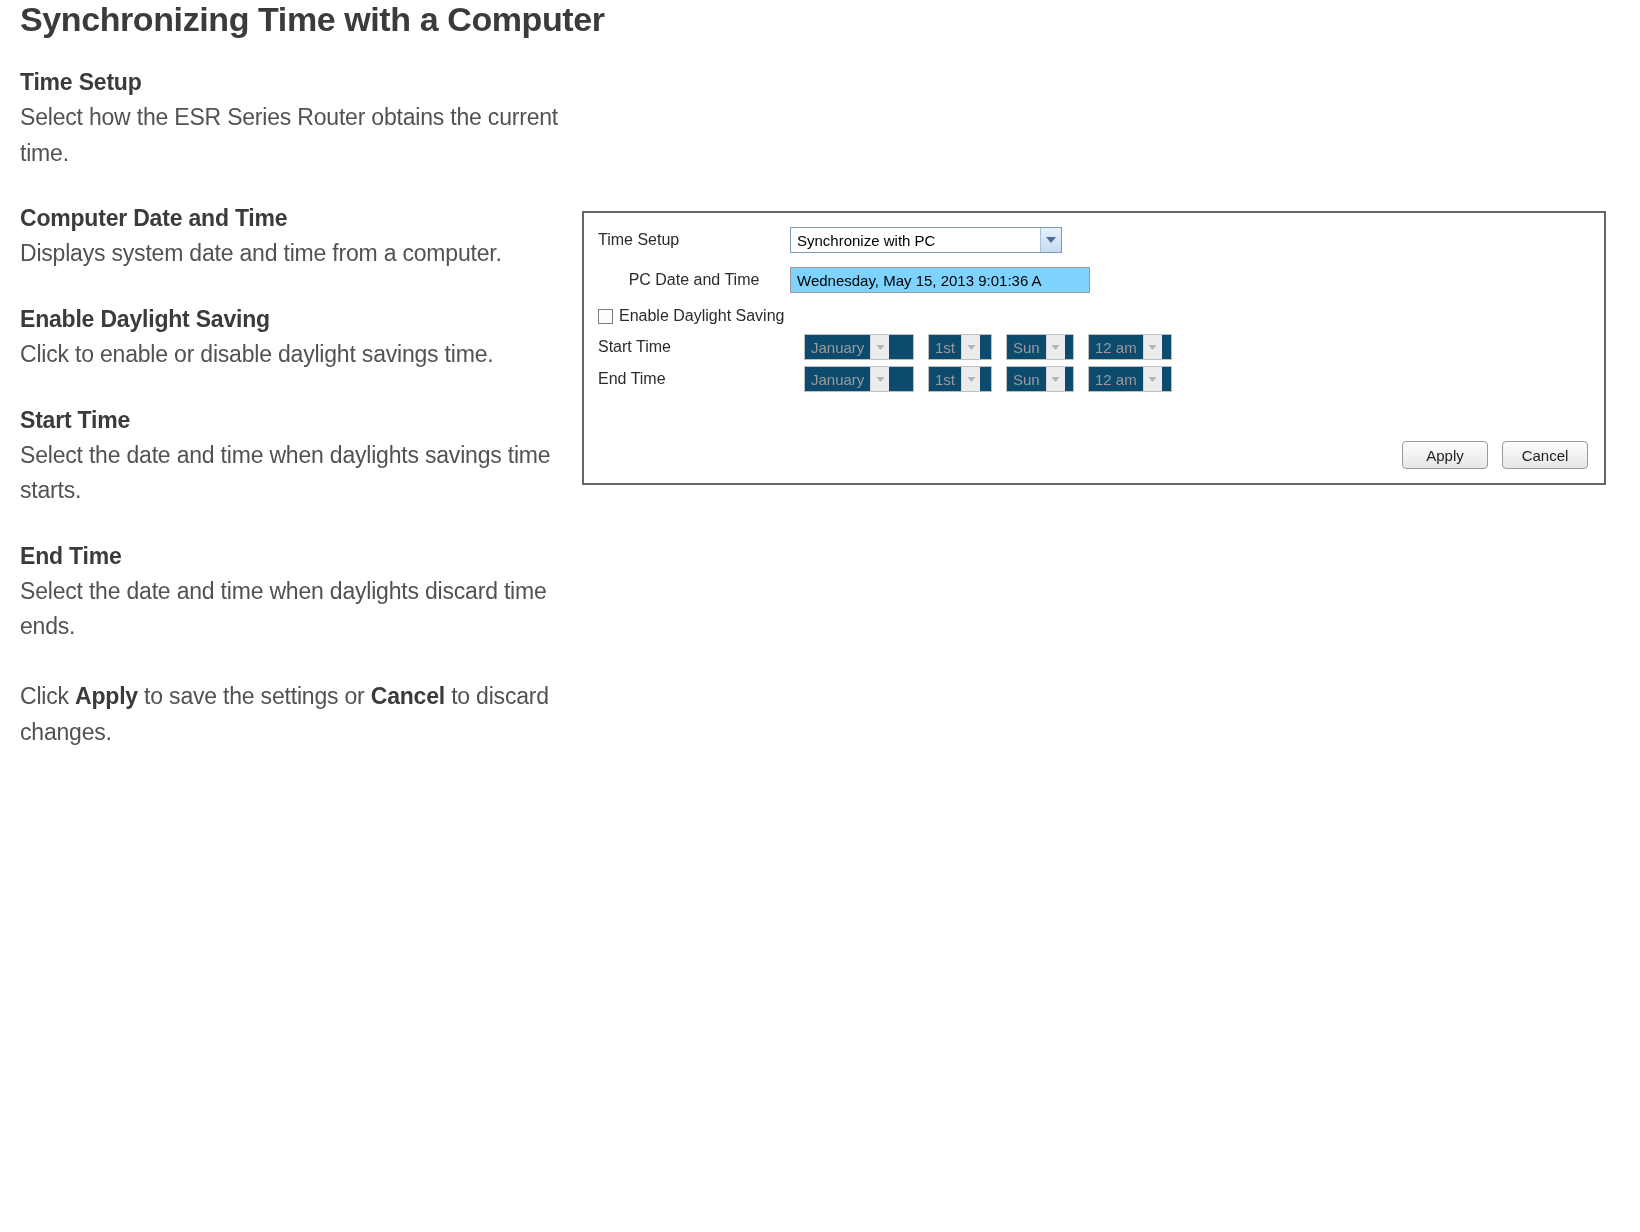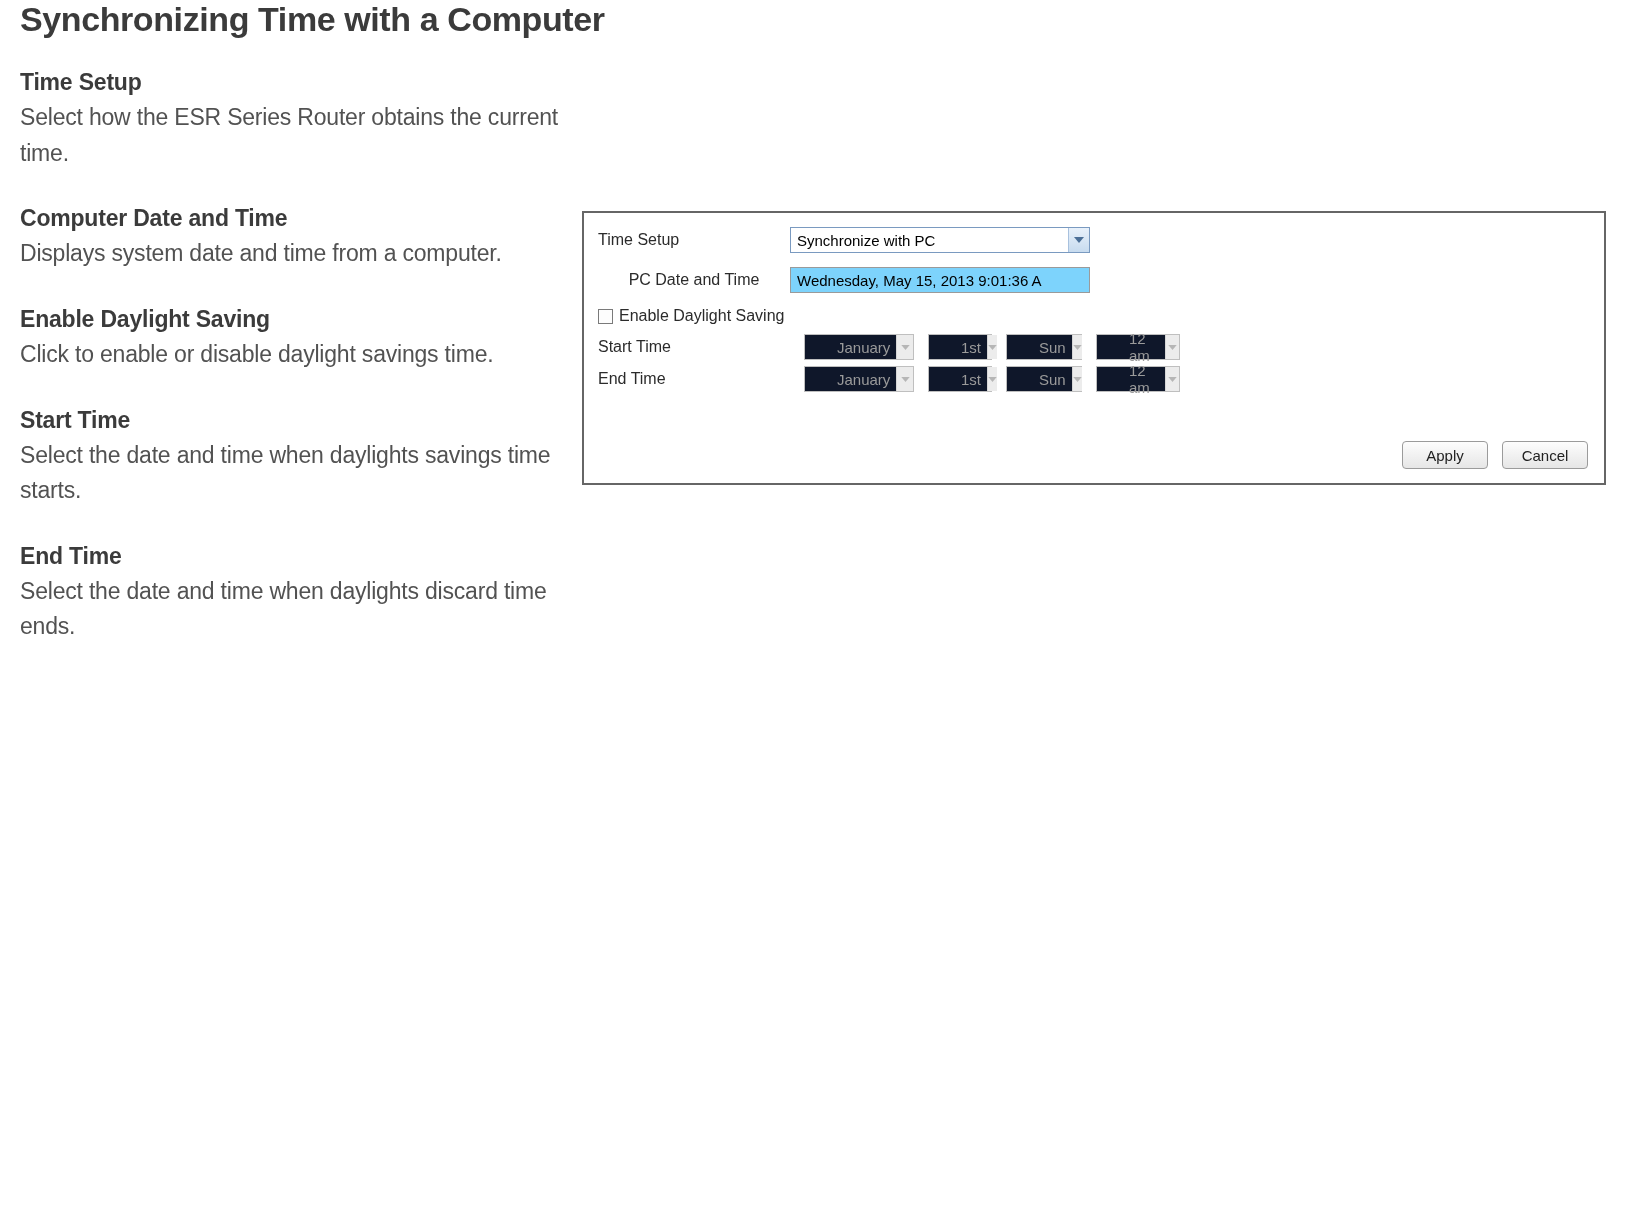--- a/index.html
+++ b/index.html
@@ -64,21 +64,21 @@
     display: flex;
     align-items: center;
     padding: 4px 14px;
   }
   .row-label {
     width: 192px;
     font-size: 16px;
     color: #2b2b2b;
   }
   .field-select {
-    width: 300px;
+    width: 272px;
     height: 26px;
     border: 1px solid #7a9ac0;
     background: #ffffff;
     display: flex;
     align-items: center;
     justify-content: space-between;
     box-sizing: border-box;
   }
   .field-select .sel-text {
     padding: 0 6px;
@@ -135,30 +135,29 @@
     gap: 14px;
   }
   .time-row .tlabel {
     width: 192px;
     font-size: 16px;
     color: #2b2b2b;
   }
   .dsel {
     height: 26px;
     border: 1px solid #bfbfbf;
-    background: #0f172a;
+    background: #0c4a6e;
     display: flex;
     align-items: center;
     box-sizing: border-box;
     color: #9a9a9a;
-    padding-left: 26px;
   }
   .dsel.w-month { width: 110px; }
   .dsel.w-sm    { width: 64px; }
-  .dsel.w-day   { width: 76px; }
+  .dsel.w-day   { width: 68px; }
   .dsel.w-hr    { width: 84px; }
   .dsel .txt { padding: 0 6px; font-size: 15px; }
   .dsel .arr {
     width: 18px; height:100%;
     background:#ececec;
     border-left:1px solid #d6d6d6;
     display:flex; align-items:center; justify-content:center;
   }
   .dsel .arr svg { width:9px; height:5px; opacity:0.55; }
 
@@ -210,20 +209,23 @@
 
     <div class="term">Enable Daylight Saving</div>
     <div class="body-text">Click to enable or disable daylight savings time.</div>
 
     <div class="term">Start Time</div>
     <div class="body-text">Select the date and time when daylights savings time starts.</div>
 
     <div class="term">End Time</div>
     <div class="body-text">Select the date and time when daylights discard time ends.</div>
 
+    <div class="body-text" style="margin-top:34px;">
+      <span>Click </span><span class="bold">Apply</span><span> to save the settings or </span><span class="bold">Cancel</span><span> to discard changes.</span>
+    </div>
   </div>
 
   <div class="panel">
 
     <div style="height:10px;"></div>
 
     <div class="row">
       <div class="row-label">Time Setup</div>
       <div class="field-select">
         <span class="sel-text">Synchronize with PC</span>

